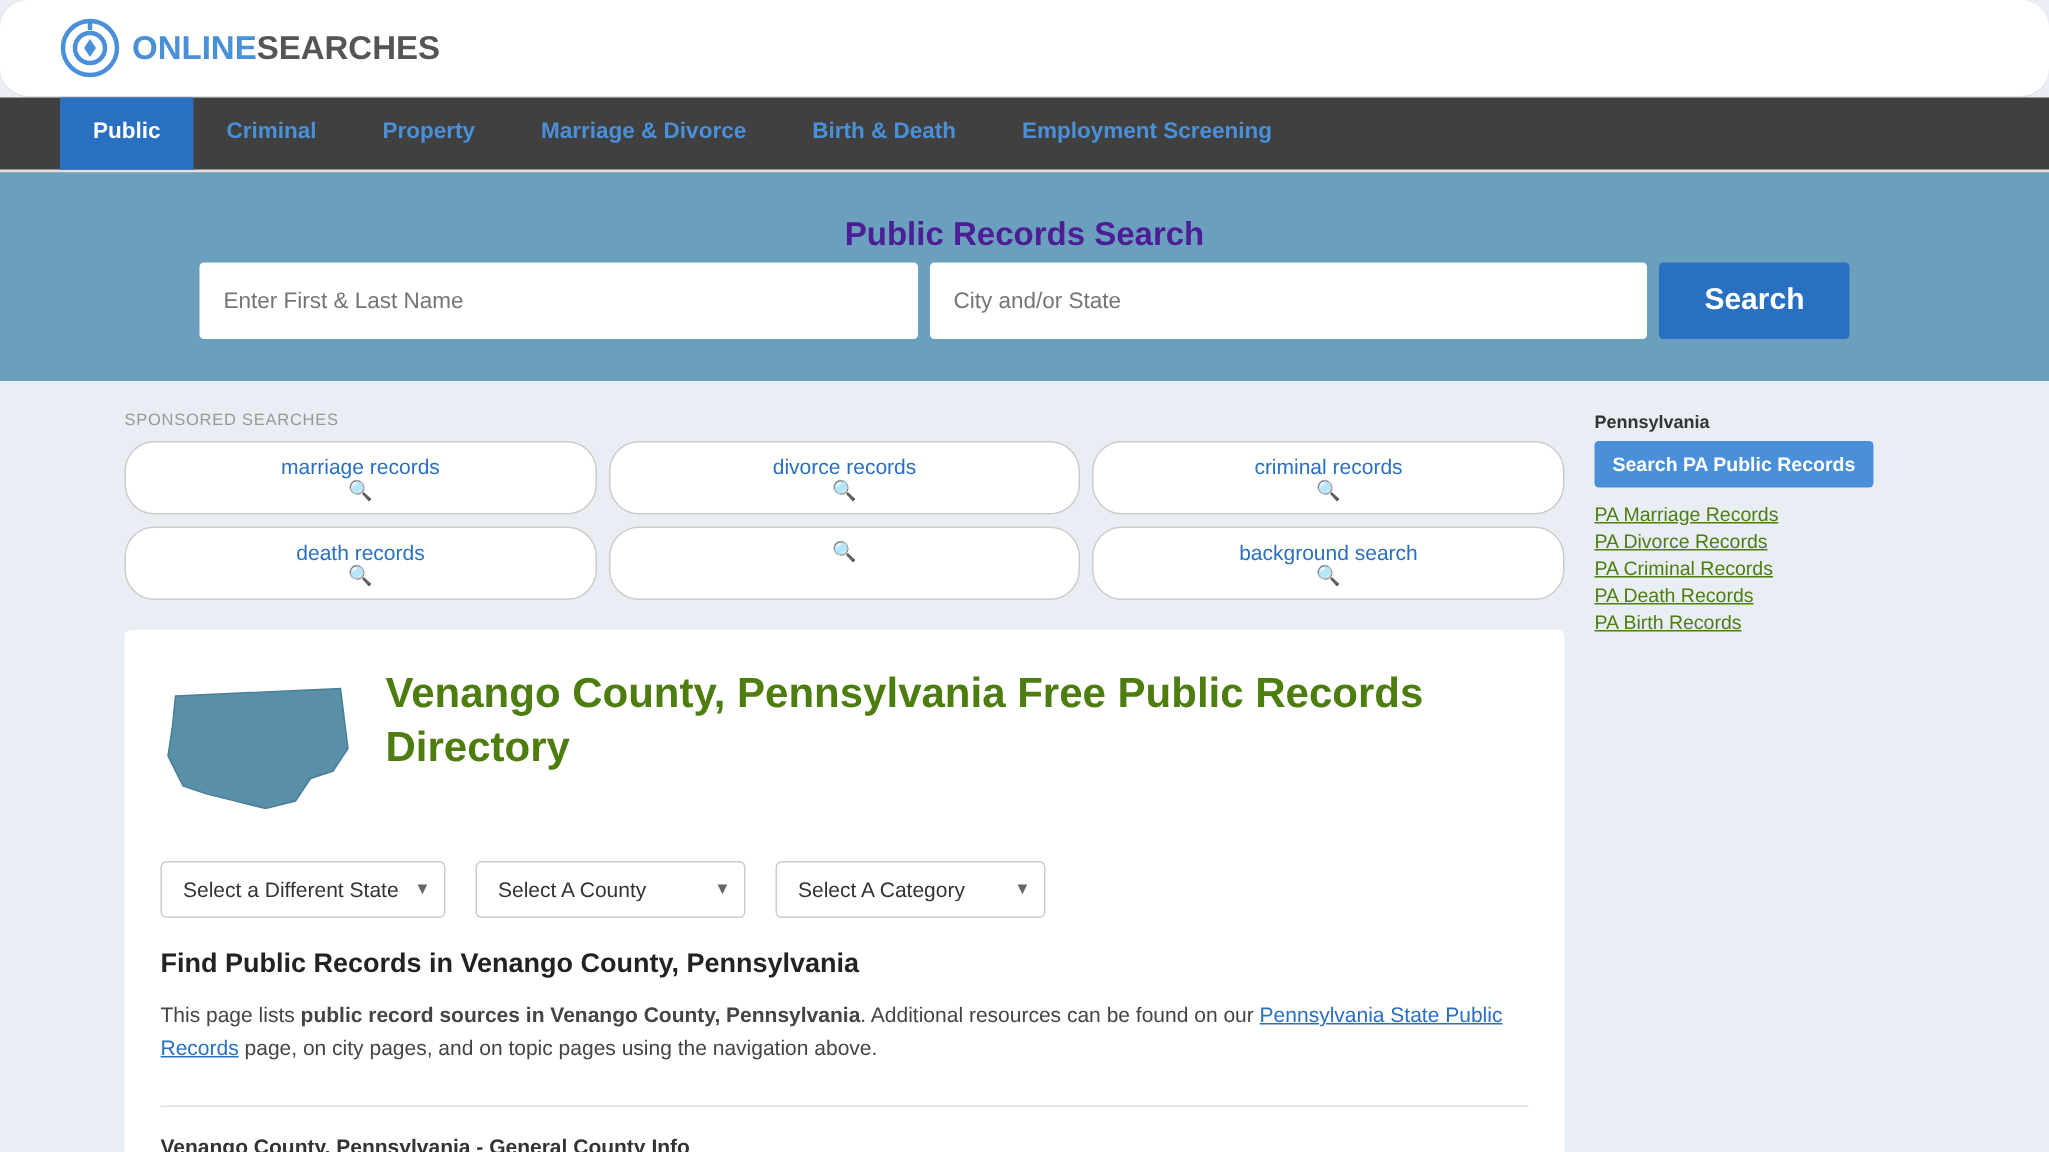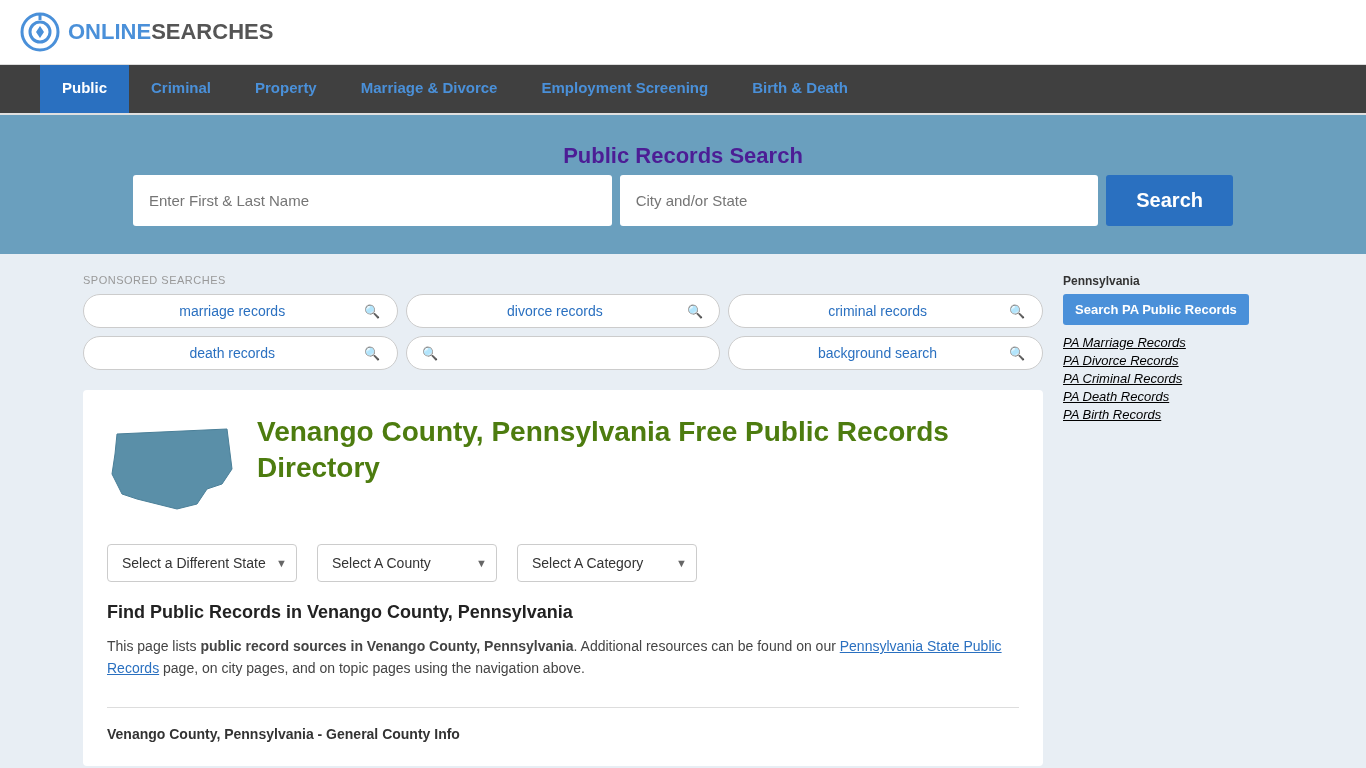--- a/index.html
+++ b/index.html
@@ -1,19 +1,19 @@
 <!DOCTYPE html>
 <html><head>
   <meta charset="utf-8">
   <style>
     * { box-sizing: border-box; margin: 0; padding: 0; }
     body { font-family: Arial, sans-serif; background-color: #e8eef4; font-size: 14px; color: #333; }
 
     
-    .header { background: #fff; padding: 12px 20px; display: flex; align-items: center; border-bottom: 1px solid #ddd; }
+    .header { background: #fff; padding: 12px 40px; display: flex; align-items: center; border-bottom: 1px solid #ddd; border-radius: 19px; }
     .logo { display: flex; align-items: center; gap: 8px; }
     .logo-icon { width: 40px; height: 40px; }
     .logo-text { font-size: 22px; font-weight: bold; }
     .logo-text span.online { color: #4a90d9; }
     .logo-text span.searches { color: #555; }
 
     
     .nav { background: #404040; display: flex; padding: 0 40px; border-bottom: 2px solid #e0e0e0; }
     .nav-item { padding: 14px 22px; font-size: 15px; font-weight: 600; color: #4a90d9; cursor: pointer; text-decoration: none; border-bottom: 3px solid transparent; }
     .nav-item.active { background: #2a70c0; color: #fff; border-bottom: 3px solid #2a70c0; }
@@ -25,21 +25,21 @@
     .search-input { flex: 1; padding: 14px 16px; font-size: 15px; border: none; border-radius: 3px; color: #999; outline: none; }
     .search-btn { background: #2a70c0; color: #fff; border: none; padding: 14px 30px; font-size: 20px; font-weight: bold; cursor: pointer; border-radius: 3px; white-space: nowrap; }
 
     
     .main-wrapper { display: flex; max-width: 1240px; margin: 0 auto; padding: 20px 20px; gap: 20px; }
 
     
     .content-area { flex: 1; }
     .sponsored-label { font-size: 11px; color: #999; text-transform: uppercase; letter-spacing: 0.5px; margin-bottom: 8px; }
     .sponsored-grid { display: grid; grid-template-columns: 1fr 1fr 1fr; gap: 8px; margin-bottom: 20px; }
-    .sponsored-item { border: 1px solid #ccc; border-radius: 20px; padding: 8px 16px; display: flex; align-items: center; justify-content: space-between; background: #fff; cursor: pointer; }
+    .sponsored-item { border: 1px solid #ccc; border-radius: 20px; padding: 8px 16px; display: flex; align-items: center; justify-content: space-between; background: #fff; cursor: pointer; flex-direction: column; }
     .sponsored-item a { color: #2a70c0; text-decoration: none; font-size: 14px; flex: 1; text-align: center; }
     .sponsored-item .search-icon { color: #999; font-size: 13px; }
 
     
     .directory-section { background: #fff; padding: 24px; border-radius: 4px; margin-bottom: 20px; }
     .directory-header { display: flex; align-items: flex-start; gap: 20px; margin-bottom: 20px; }
     .pa-map { width: 130px; height: 110px; flex-shrink: 0; }
     .directory-title { font-size: 28px; font-weight: bold; color: #4d7c0f; line-height: 1.3; }
 
     
@@ -56,21 +56,21 @@
 
     
     .county-info-bar { border-top: 1px solid #ddd; padding-top: 18px; margin-top: 27px; }
     .county-info-bar h4 { font-size: 14px; font-weight: bold; color: #333; }
 
     
     .sidebar { width: 220px; flex-shrink: 0; }
     .sidebar-ad-label { font-size: 12px; font-weight: bold; color: #333; margin-bottom: 6px; }
     .sidebar-ad-btn { background: #4a90d9; color: #fff; padding: 8px 12px; font-size: 13px; font-weight: bold; border-radius: 3px; cursor: pointer; display: inline-block; margin-bottom: 10px; }
     .sidebar-links { display: flex; flex-direction: column; gap: 3px; }
-    .sidebar-links a { color: #000000; text-decoration: underline; font-size: 13px; cursor: pointer; font-style: italic; }
+    .sidebar-links a { color: #4d7c0f; text-decoration: underline; font-size: 13px; cursor: pointer; }
   </style>
 </head>
 <body>
 
 <div class="header">
   <div class="logo">
     <svg class="logo-icon" viewBox="0 0 40 40" xmlns="http://www.w3.org/2000/svg">
       <circle cx="20" cy="20" r="18" fill="none" stroke="#4a90d9" stroke-width="3"></circle>
       <circle cx="20" cy="20" r="10" fill="none" stroke="#4a90d9" stroke-width="3"></circle>
       <line x1="20" y1="2" x2="20" y2="8" stroke="#4a90d9" stroke-width="3"></line>
@@ -80,22 +80,22 @@
       <span class="online">ONLINE</span><span class="searches">SEARCHES</span>
     </div>
   </div>
 </div>
 
 <nav class="nav">
   <a class="nav-item active">Public</a>
   <a class="nav-item">Criminal</a>
   <a class="nav-item">Property</a>
   <a class="nav-item">Marriage &amp; Divorce</a>
+  <a class="nav-item">Birth &amp; Death</a>
   <a class="nav-item">Employment Screening</a>
-  <a class="nav-item">Birth &amp; Death</a>
 </nav>
 
 <div class="search-banner">
   <h2>Public Records Search</h2>
   <div class="search-form">
     <input class="search-input" type="text" placeholder="Enter First &amp; Last Name" style="">
     <input class="search-input" type="text" placeholder="City and/or State" style="">
     <button class="search-btn">Search</button>
   </div>
 </div>

